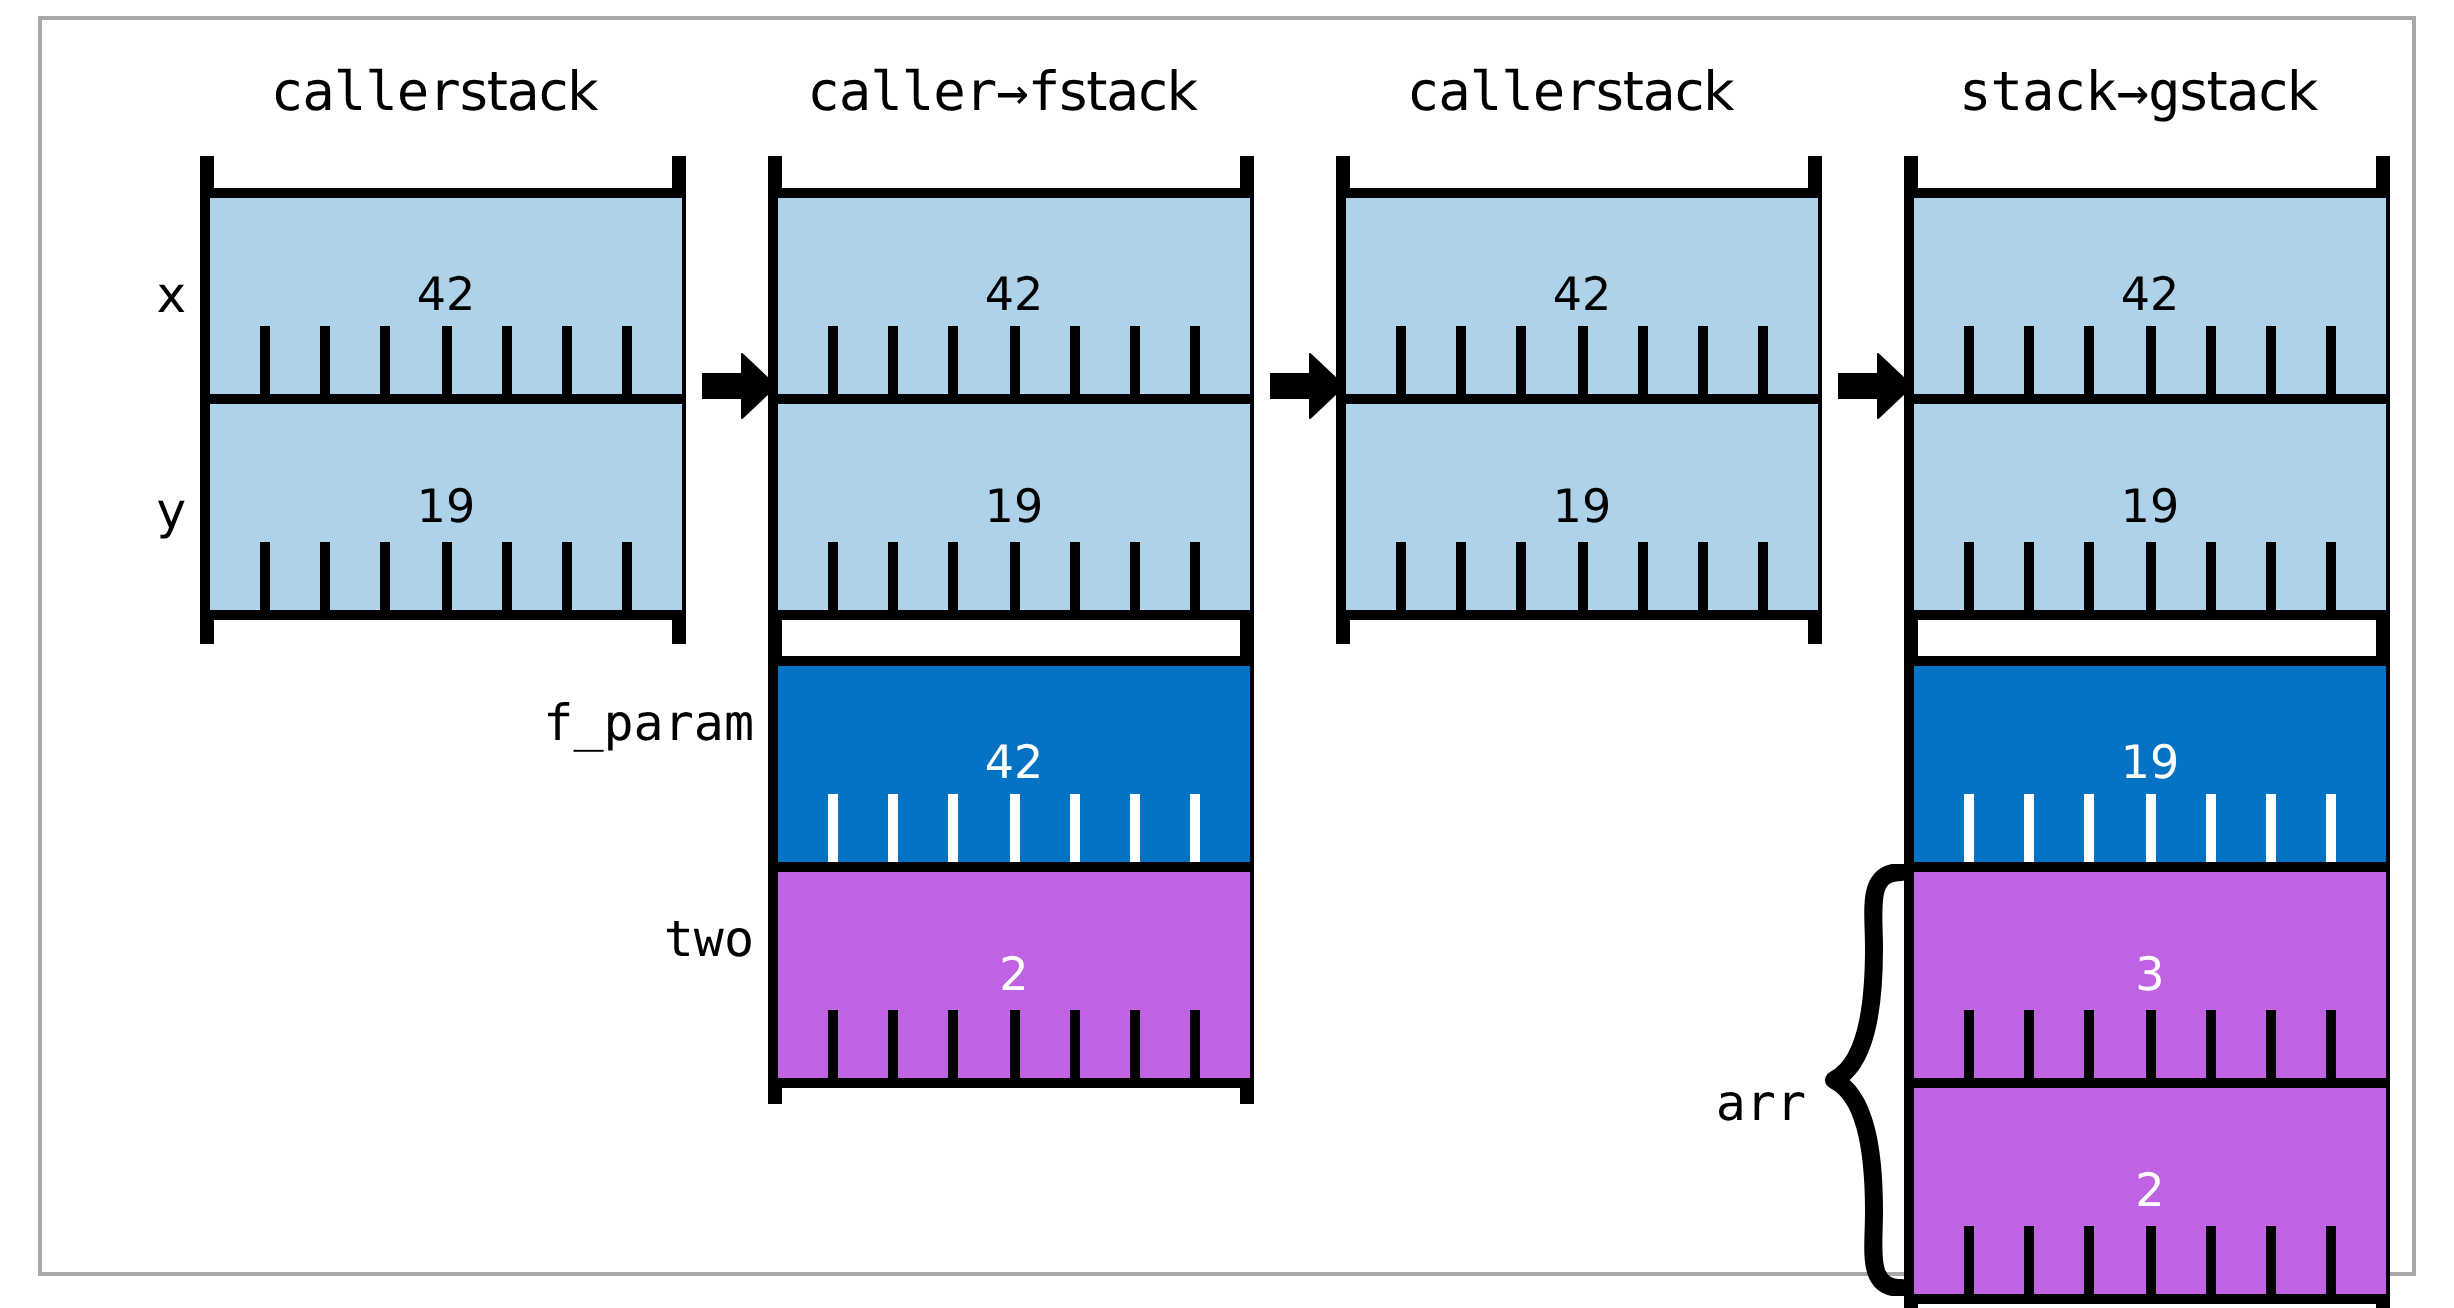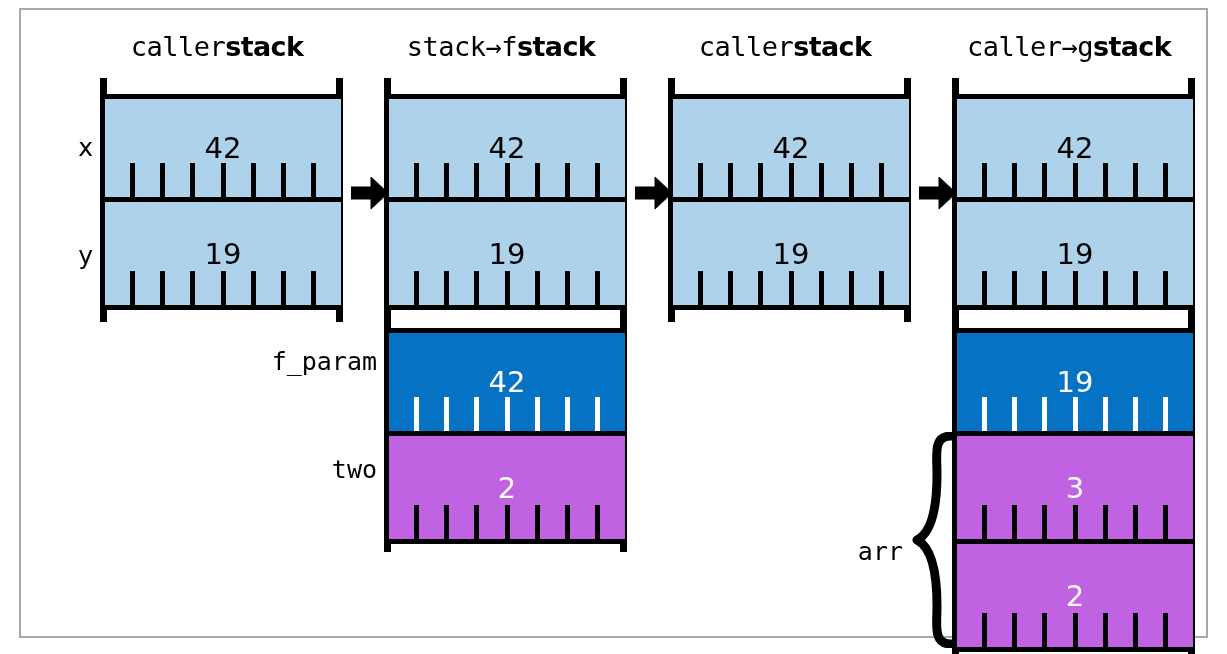--- a/index.html
+++ b/index.html
@@ -41,21 +41,21 @@
     font-size: 27px;
     line-height: 30px;
     color: #000000;
   }
   .stack-title .mono {
     font-family: "DejaVu Sans Mono", monospace;
     letter-spacing: -0.5px;
   }
   .stack-title .bold {
     font-family: "DejaVu Sans", sans-serif;
-    font-weight: bold;
+    font-weight: normal;
     letter-spacing: -0.6px;
   }
 
   
   .rail {
     position: absolute;
     width: 7px;
     background: #000000;
   }
 
@@ -77,21 +77,21 @@
     border-top: none;
   }
 
   .cell .value {
     position: absolute;
     top: 50%;
     left: 0;
     right: 0;
     transform: translateY(-50%);
     text-align: center;
-    font-size: 29px;
+    font-size: 23px;
     line-height: 30px;
     font-family: "DejaVu Sans", sans-serif;
     color: #000000;
     pointer-events: none;
   }
   .cell.dark .value { color: #ffffff; }
 
   
   .ticks {
     position: absolute;
@@ -181,21 +181,21 @@
   </div>
 
   <div class="arrow" style="left:330px; top:185px;">
     <svg width="38" height="34" viewBox="0 0 38 34">
       <path d="M0,11 L20,11 L20,1 L37,17 L20,33 L20,23 L0,23 Z" fill="#000000" stroke="#000000" stroke-width="1" stroke-linejoin="round"></path>
     </svg>
   </div>
 
   <div class="stack" style="left:350px; top:22px; width:260px; height:560px;">
     <div class="stack-title" style="top:0;">
-      <span class="mono">stack→f</span><span class="bold">stack</span>
+      <span class="mono">caller→f</span><span class="bold">stack</span>
     </div>
 
     <div class="rail" style="left:13px;  top:46px; height:474px;"></div>
     <div class="rail" style="left:249px; top:46px; height:474px;"></div>
 
     <div class="cellgroup" style="left:18px; top:62px; width:236px;">
       <div class="cell" style="height:108px; background:#AED2E9;">
         <div class="value">42</div>
         <div class="ticks">
           <i></i>
@@ -295,21 +295,21 @@
   </div>
 
   <div class="arrow" style="left:898px; top:185px;">
     <svg width="38" height="34" viewBox="0 0 38 34">
       <path d="M0,11 L20,11 L20,1 L37,17 L20,33 L20,23 L0,23 Z" fill="#000000" stroke="#000000" stroke-width="1" stroke-linejoin="round"></path>
     </svg>
   </div>
 
   <div class="stack" style="left:918px; top:22px; width:260px; height:600px;">
     <div class="stack-title" style="top:0;">
-      <span class="mono">caller→g</span><span class="bold">stack</span>
+      <span class="mono">stack→g</span><span class="bold">stack</span>
     </div>
 
     <div class="rail" style="left:13px;  top:46px; height:582px;"></div>
     <div class="rail" style="left:249px; top:46px; height:582px;"></div>
 
     <div class="cellgroup" style="left:18px; top:62px; width:236px;">
       <div class="cell" style="height:108px; background:#AED2E9;">
         <div class="value">42</div>
         <div class="ticks">
           <i></i>

